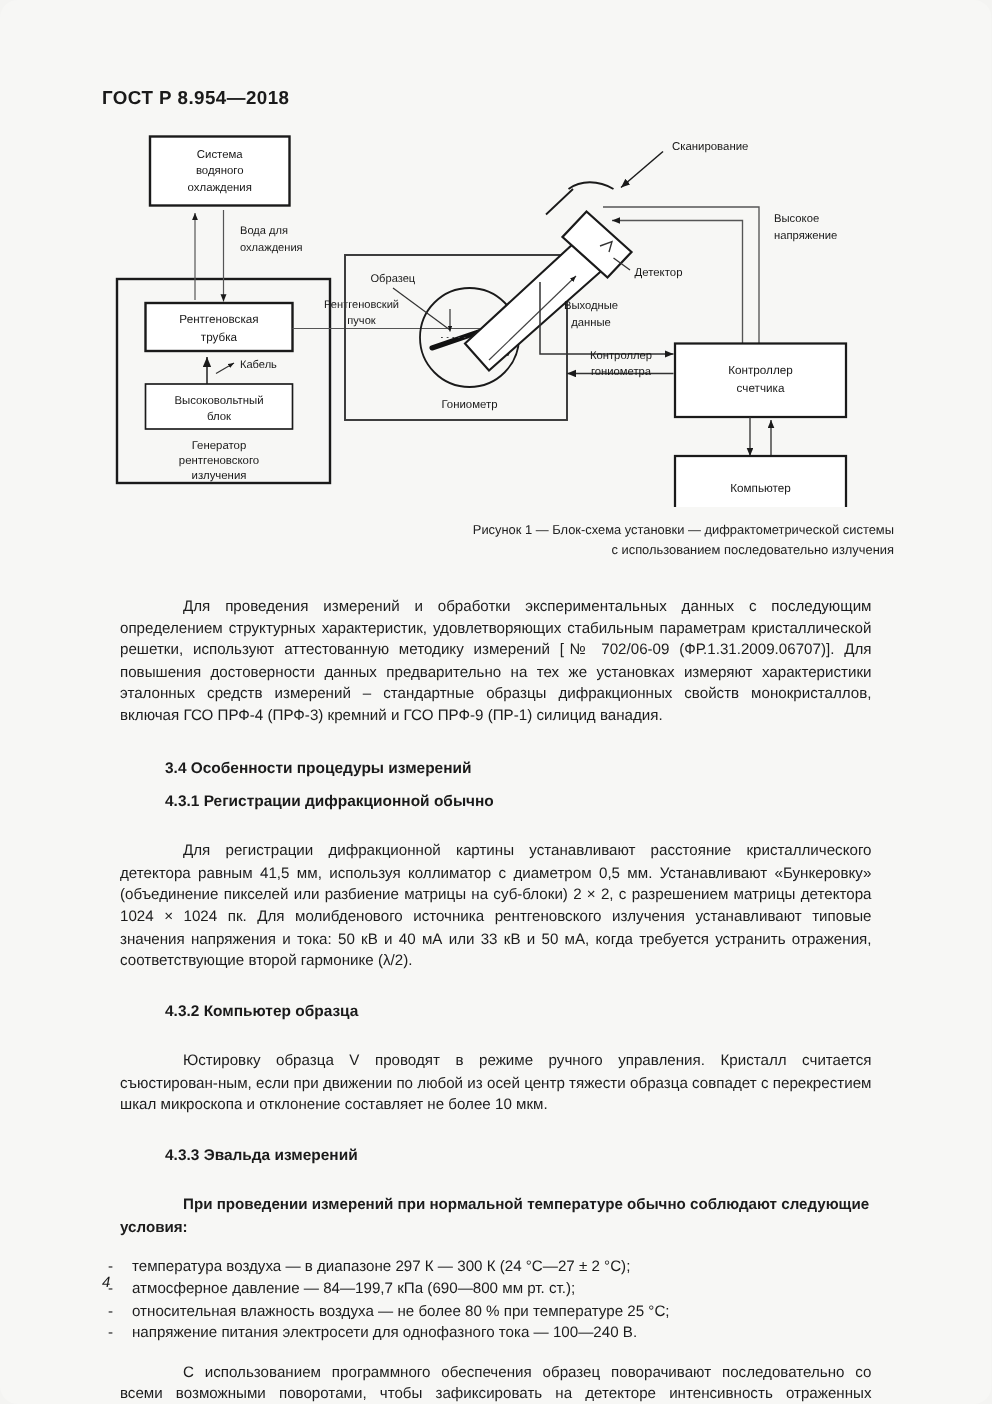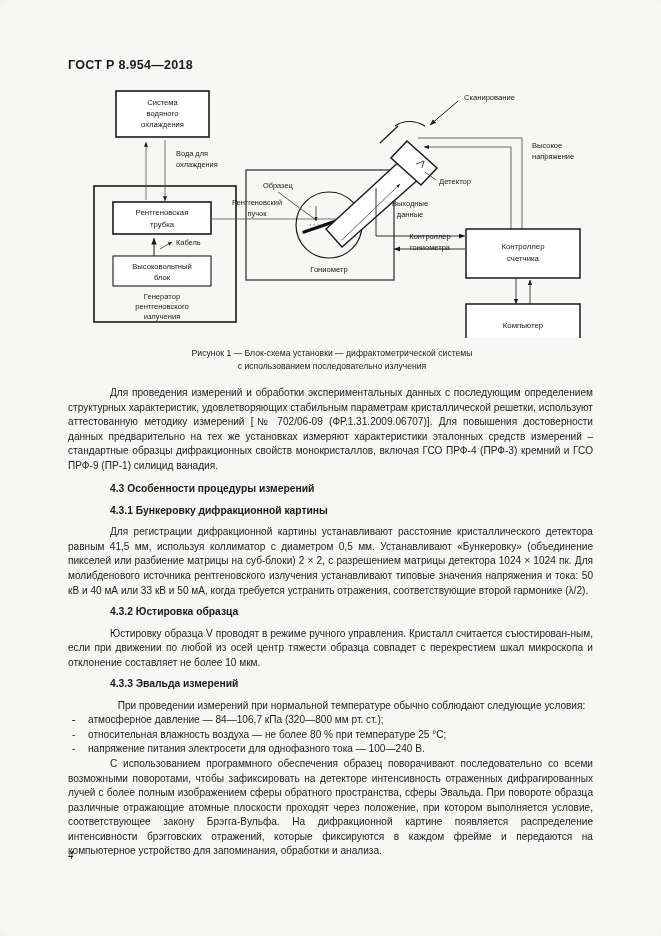--- a/index.html
+++ b/index.html
@@ -24,55 +24,55 @@
     left: 68px;
     top: 58px;
     font-size: 12.5px;
     font-weight: bold;
     letter-spacing: 0.3px;
   }
 
   
   .figure {
     position: absolute;
-    left: 80px;
+    left: 64px;
     top: 88px;
     width: 528px;
     height: 250px;
   }
   .figure svg { display: block; }
 
   .fig-caption {
     position: absolute;
     left: 68px;
     top: 347px;
     width: 528px;
-    text-align: center;
+    text-align: right;
     font-size: 8.6px;
     line-height: 13px;
     color: #202020;
   }
 
   
   .body {
     position: absolute;
     left: 68px;
     top: 386px;
     width: 525px;
   }
   p.tx {
-    margin: 0;
+    margin: 12px;
     font-size: 10.1px;
     line-height: 14.55px;
     text-align: justify;
     text-justify: inter-word;
     color: #1c1c1c;
   }
   p.tx.ind { text-indent: 42px; }
-  p.tx.noj { text-align: center; }
+  p.tx.noj { text-align: left; font-weight: bold; }
   h3.hd {
     margin: 0;
     font-size: 10.3px;
     font-weight: bold;
     line-height: 14.55px;
     padding-left: 42px;
   }
   .sp-h { height: 9px; }
   .sp-a { height: 7px; }
   ul.bl {
@@ -216,47 +216,48 @@
   <div class="fig-caption">
     <div>Рисунок 1 — Блок-схема установки — дифрактометрической системы</div>
     <div>с использованием последовательно излучения</div>
   </div>
 
   <div class="body">
 
     <p class="tx ind">Для проведения измерений и обработки экспериментальных данных с последующим определением структурных характеристик, удовлетворяющих стабильным параметрам кристаллической решетки, используют аттестованную методику измерений [№ 702/06-09 (ФР.1.31.2009.06707)]. Для повышения достоверности данных предварительно на тех же установках измеряют характеристики эталонных средств измерений – стандартные образцы дифракционных свойств монокристаллов, включая ГСО ПРФ-4 (ПРФ-3) кремний и ГСО ПРФ-9 (ПР-1) силицид ванадия.</p>
 
     <div class="sp-h"></div>
-    <h3 class="hd">4.3  Особенности процедуры измерений</h3>
-
-    <div class="sp-a"></div>
-    <h3 class="hd">4.3.1  Бункеровку дифракционной картины</h3>
+    <h3 class="hd">3.4  Особенности процедуры измерений</h3>
+
+    <div class="sp-a"></div>
+    <h3 class="hd">4.3.1  Регистрации дифракционной обычно</h3>
 
     <div class="sp-a"></div>
     <p class="tx ind">Для регистрации дифракционной картины устанавливают расстояние кристаллического детектора равным 41,5 мм, используя коллиматор с диаметром 0,5 мм. Устанавливают «Бункеровку» (объединение пикселей или разбиение матрицы на суб-блоки) 2 × 2, с разрешением матрицы детектора 1024 × 1024 пк. Для молибденового источника рентгеновского излучения устанавливают типовые значения напряжения и тока: 50 кВ и 40 мА или 33 кВ и 50 мА, когда требуется устранить отражения, соответствующие второй гармонике (λ/2).</p>
 
     <div class="sp-a"></div>
-    <h3 class="hd">4.3.2  Юстировка образца</h3>
+    <h3 class="hd">4.3.2  Компьютер образца</h3>
 
     <div class="sp-a"></div>
     <p class="tx ind">Юстировку образца V проводят в режиме ручного управления. Кристалл считается съюстирован-ным, если при движении по любой из осей центр тяжести образца совпадет с перекрестием шкал микроскопа и отклонение составляет не более 10 мкм.</p>
 
     <div class="sp-a"></div>
     <h3 class="hd">4.3.3  Эвальда измерений</h3>
 
     <div class="sp-a"></div>
     <p class="tx ind noj">При проведении измерений при нормальной температуре обычно соблюдают следующие условия:</p>
 
     <ul class="bl">
       <li>
         <span class="dash">-</span>
-      </li>
-      <li>
-        <span class="dash">-</span>
-        <span>атмосферное давление — 84—106,7 кПа (320—800 мм рт. ст.);</span>
+        <span>температура воздуха — в диапазоне 297 К — 300 К (24 °С—27 ± 2 °С);</span>
+      </li>
+      <li>
+        <span class="dash">-</span>
+        <span>атмосферное давление — 84—199,7 кПа (690—800 мм рт. ст.);</span>
       </li>
       <li>
         <span class="dash">-</span>
         <span>относительная влажность воздуха — не более 80 % при температуре 25 °С;</span>
       </li>
       <li>
         <span class="dash">-</span>
         <span>напряжение питания электросети для однофазного тока — 100—240 В.</span>
       </li>
     </ul>

